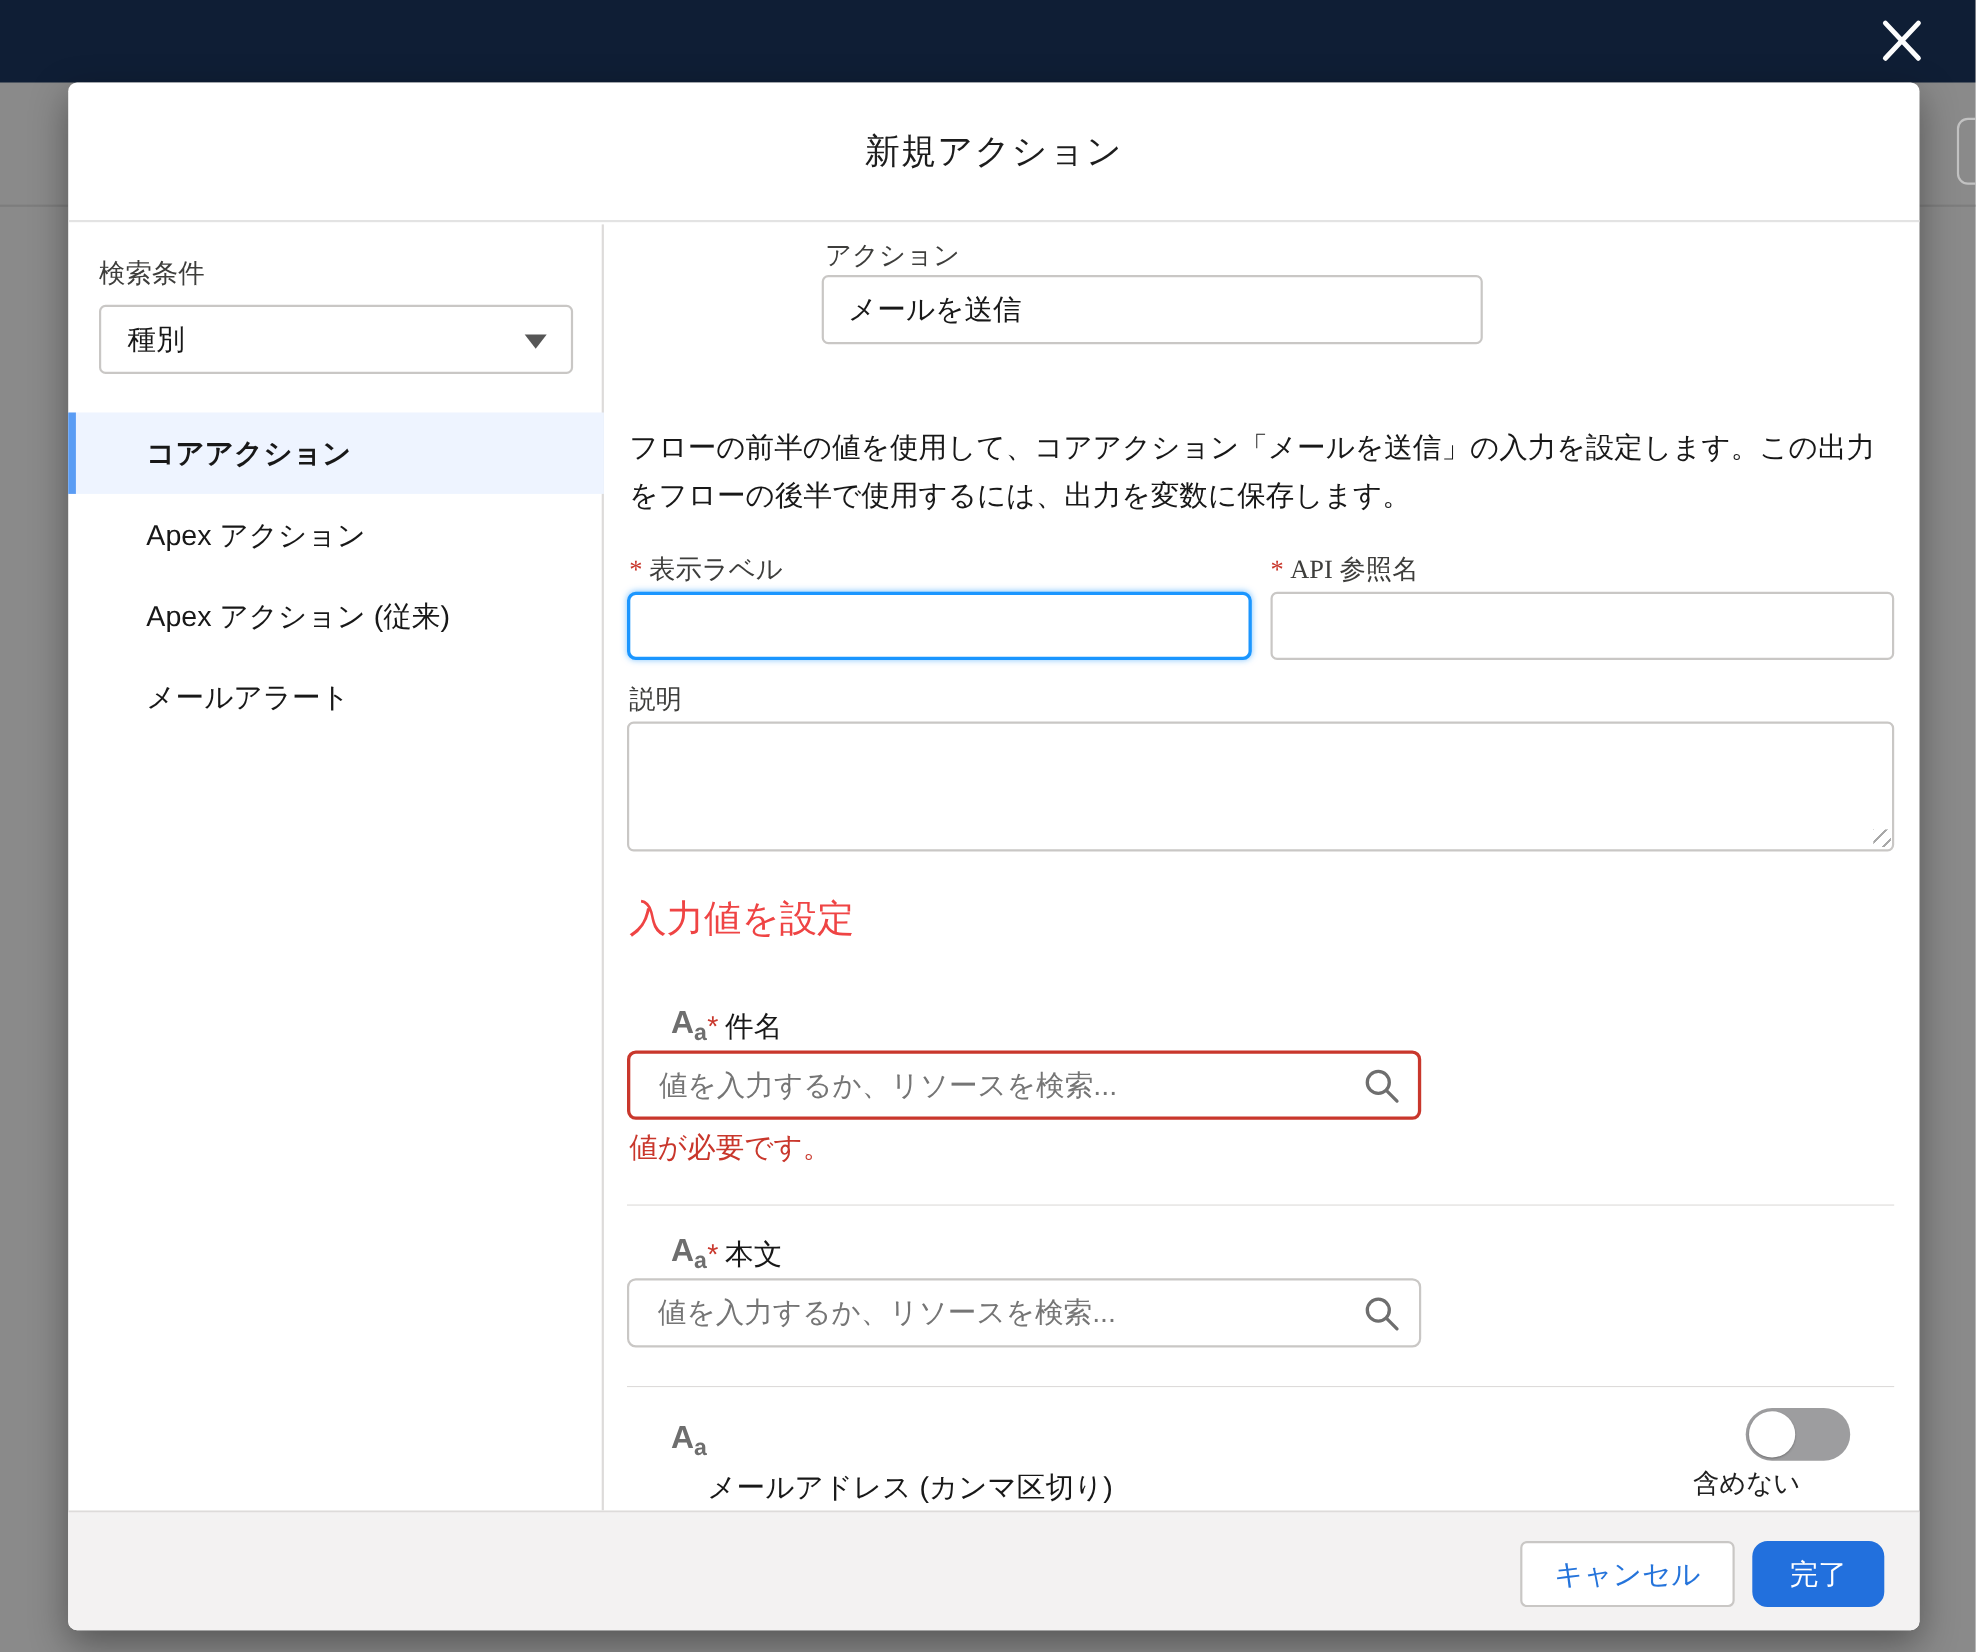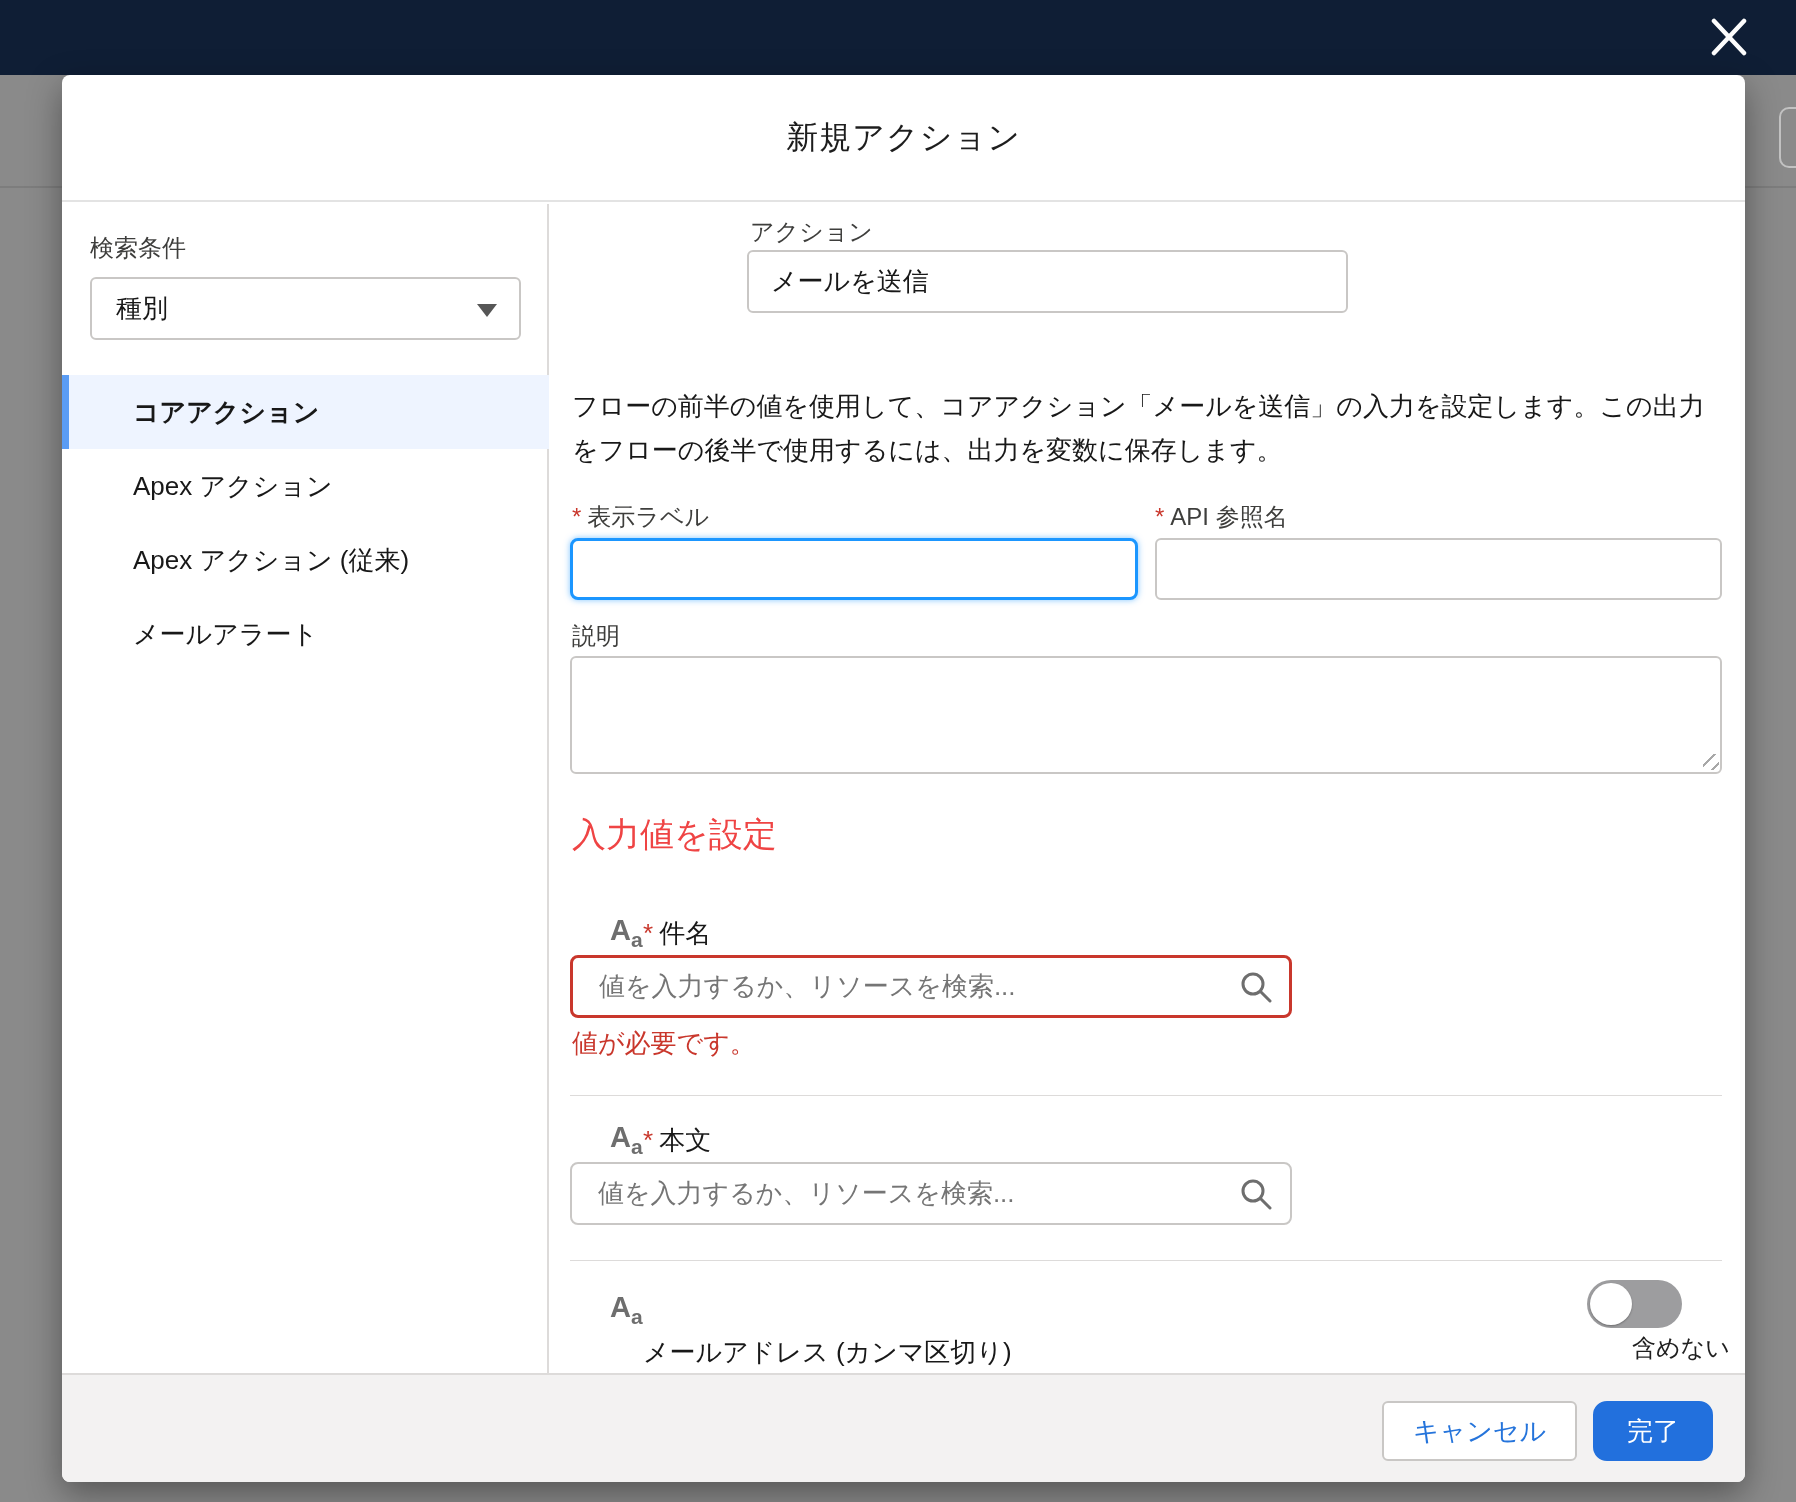--- a/index.html
+++ b/index.html
@@ -67,21 +67,21 @@
     padding-left:71px; font-size:26px; color:#181818; cursor:pointer;
   }
   .nav-item.active {
     background:#eef4ff; border-left:7px solid #5a9cf4;
     padding-left:64px; font-weight:bold;
   }
 
   
   .content { position:absolute; left:489px; top:129px; width:1194px; height:1169px; }
 
-  .field-label { font-size:24px; color:#3e3e3c; }
+  .field-label { font-size:24px; color:#3e3e3c;font-family:Liberation Serif, serif; }
   .req { color:#c9372c; margin-right:6px; font-size:24px; }
 
   .action-label { position:absolute; left:199px; top:12px; }
   .action-input {
     position:absolute; left:196px; top:46px; width:601px; height:63px;
     border:2px solid #c9c7c5; border-radius:6px; background:#fff;
     font-size:26px; color:#181818; padding:0 22px;
     font-family:Liberation Sans, sans-serif;
   }
 
@@ -141,21 +141,21 @@
   .row-divider { position:absolute; left:19px; width:1152px; height:1px; background:#dddbda; }
 
   .toggle {
     position:absolute; left:1036px; top:1076px; width:95px; height:48px;
     border-radius:24px; background:#9d9d9f; cursor:pointer;
   }
   .toggle .knob {
     position:absolute; left:3px; top:3px; width:42px; height:42px;
     border-radius:50%; background:#fff; box-shadow:0 1px 2px rgba(0,0,0,.3);
   }
-  .toggle-label { position:absolute; left:1081px; top:1128px; font-size:24px; color:#1f1f1f; }
+  .toggle-label { position:absolute; left:988px; top:1128px; font-size:24px; color:#1f1f1f; }
 
   
   .modal-footer {
     position:absolute; left:0; bottom:0; width:100%; height:109px;
     background:#f3f2f2; border-top:2px solid #dddbda;
     border-radius:0 0 8px 8px;
   }
   .btn-cancel {
     position:absolute; right:168px; top:26px; width:195px; height:60px;
     background:#fff; border:2px solid #c9c7c5; border-radius:6px;

